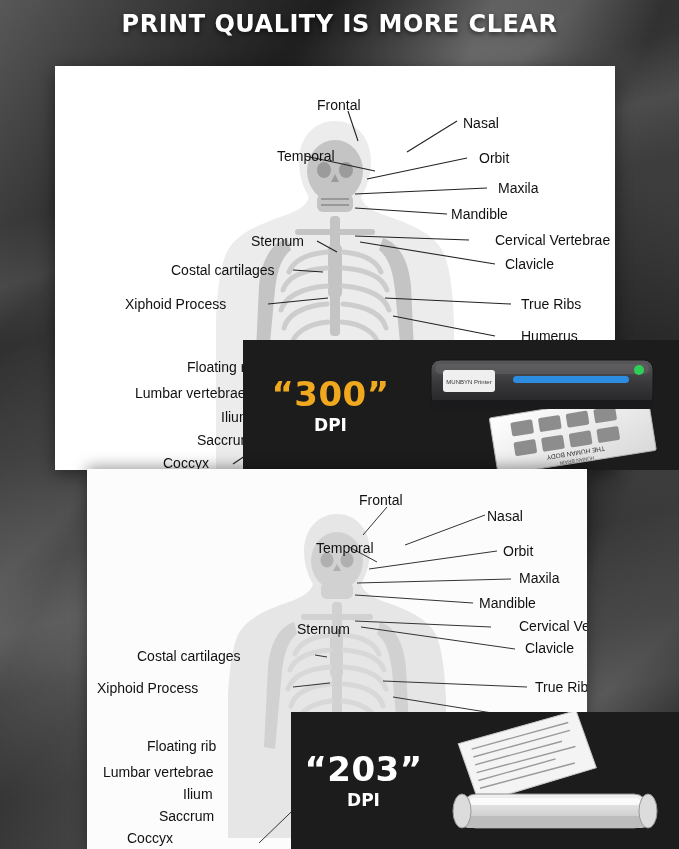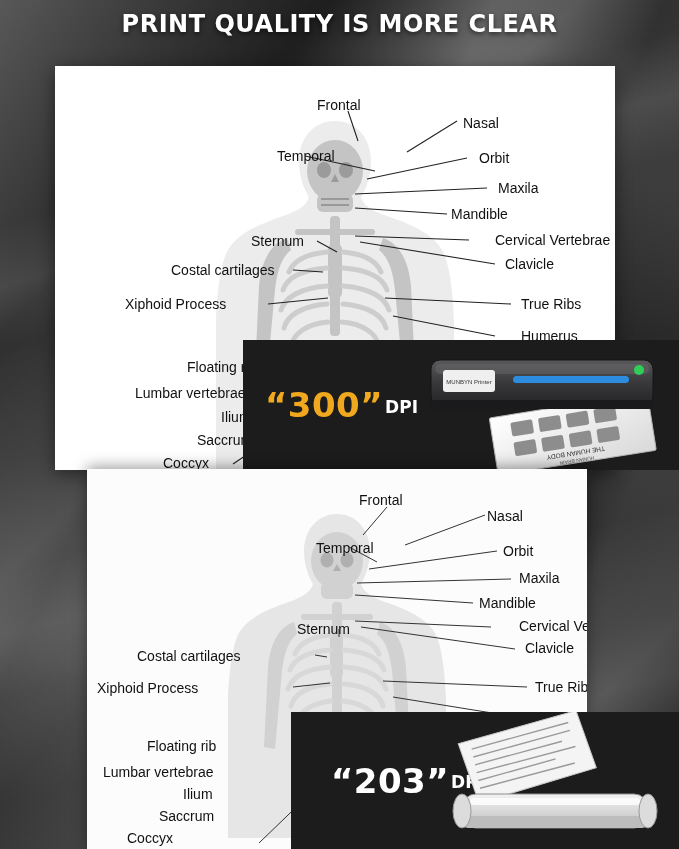--- a/index.html
+++ b/index.html
@@ -101,26 +101,26 @@
     top: 712px;
     width: 388px;
     height: 137px;
   }
   .badge-inner {
     position: absolute;
     left: 0; top: 0;
     width: 175px;
     height: 100%;
     display: flex;
-    flex-direction: row;
+    flex-direction: column;
     align-items: center;
-    justify-content: flex-end;
+    justify-content: center;
     gap: 2px;
   }
-  .badge.bottom .badge-inner { width: 145px; padding-left: 48px; }
+  .badge.bottom .badge-inner { width: 145px; }
   .dpi-num {
     font-size: 34px;
     font-weight: bold;
     font-family: "DejaVu Sans", sans-serif;
     line-height: 1;
     letter-spacing: 0.5px;
   }
   .dpi-num.accent { color: #f0a81e; }
   .dpi-num.plain { color: #ffffff; }
   .dpi-label {

